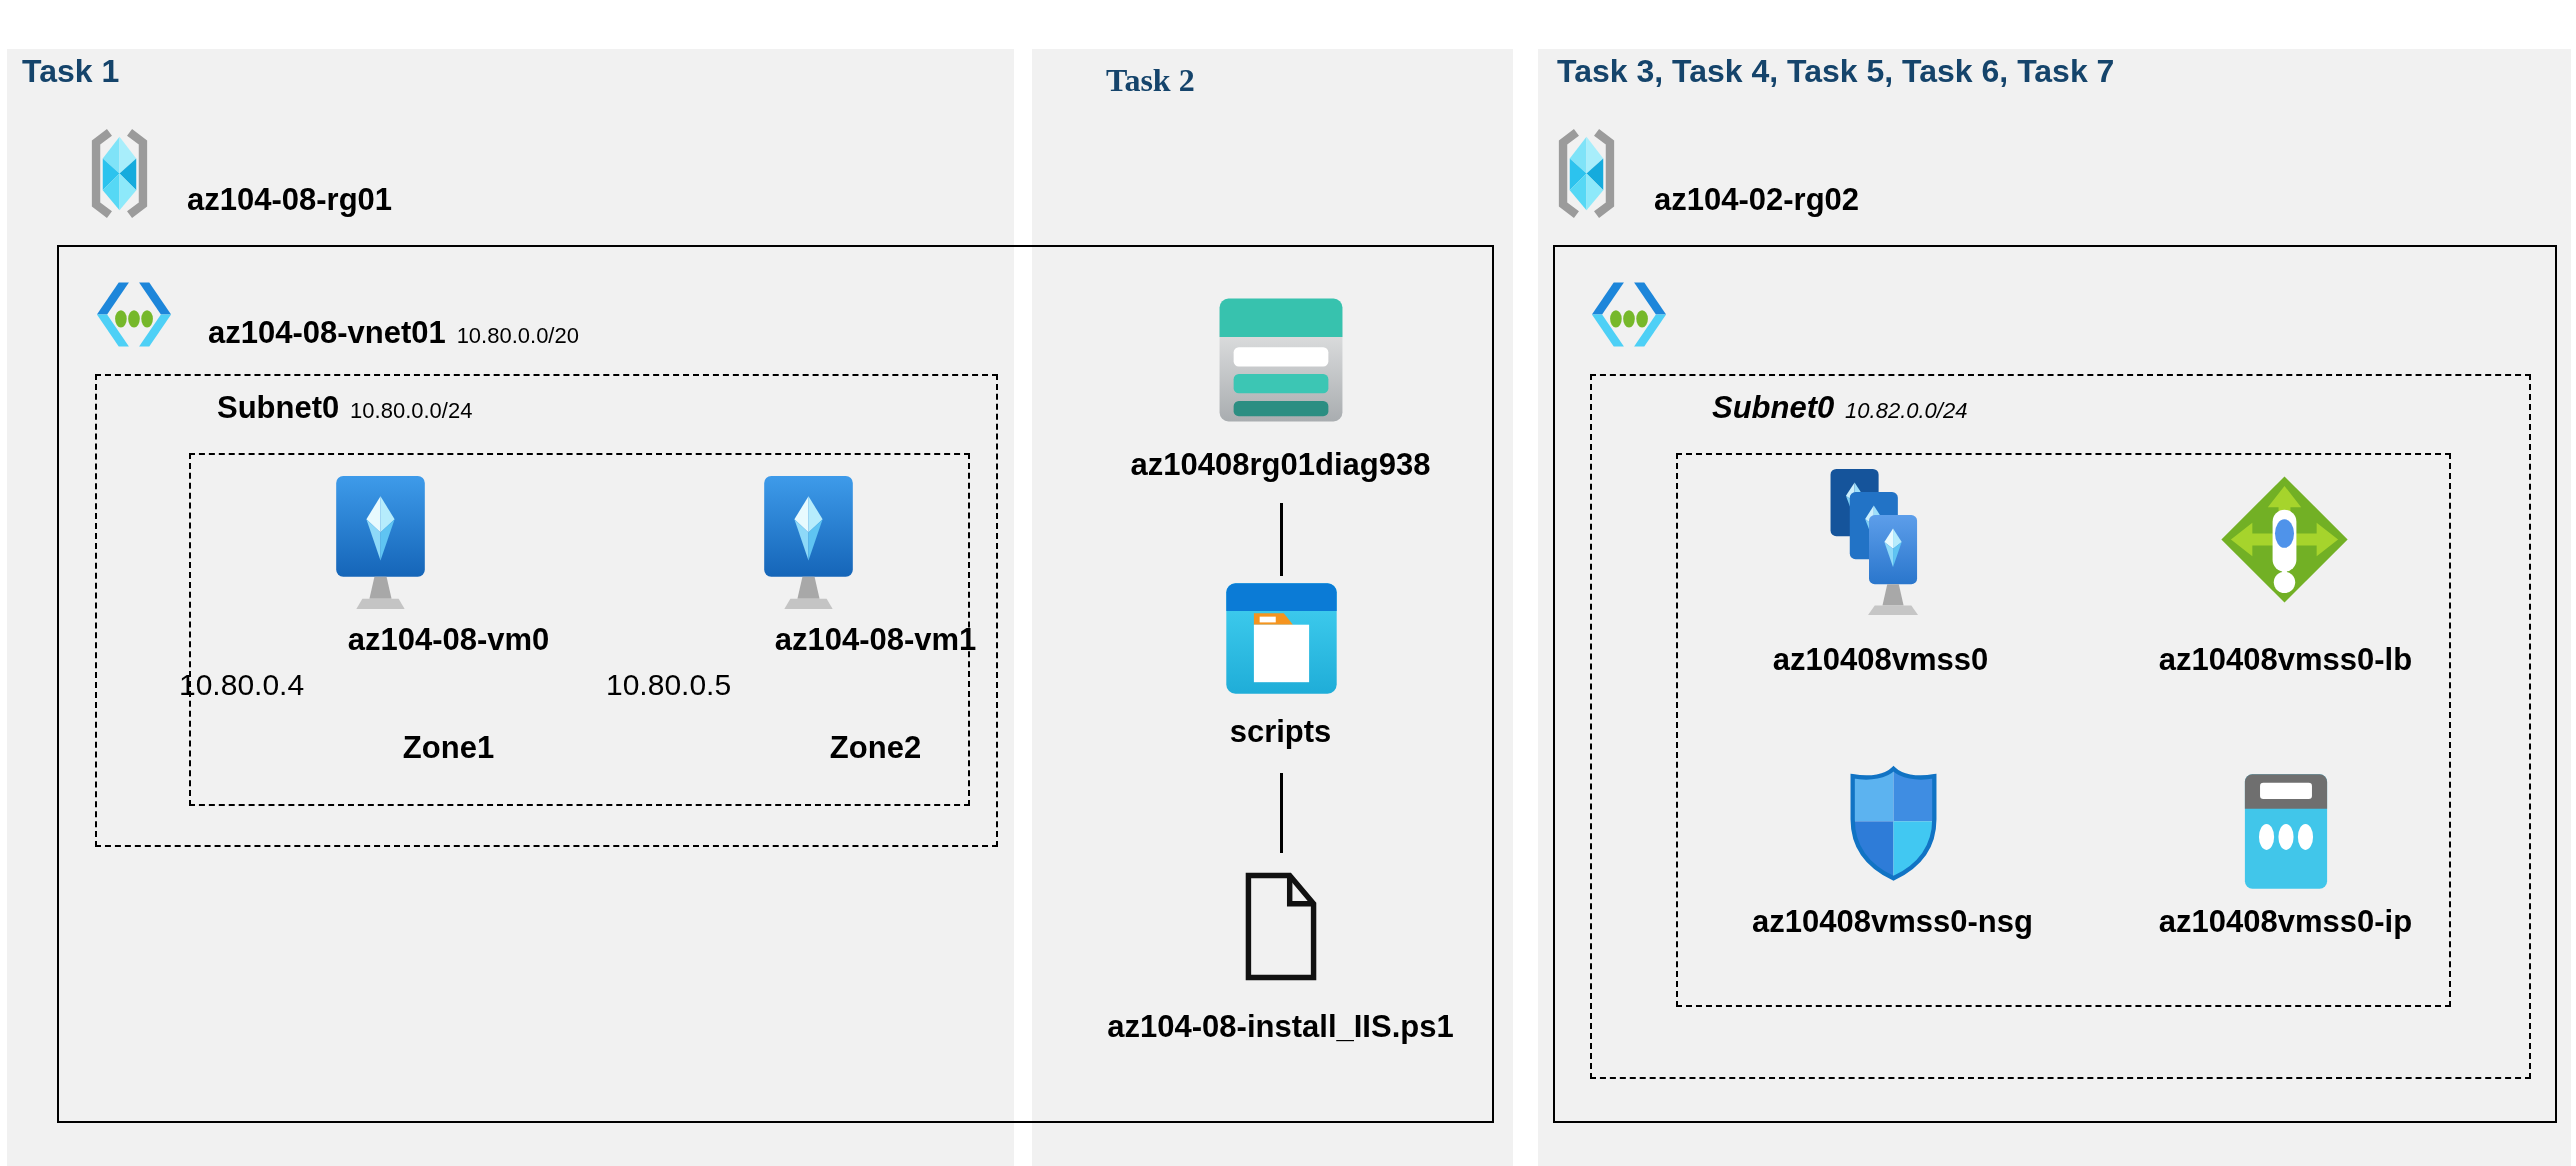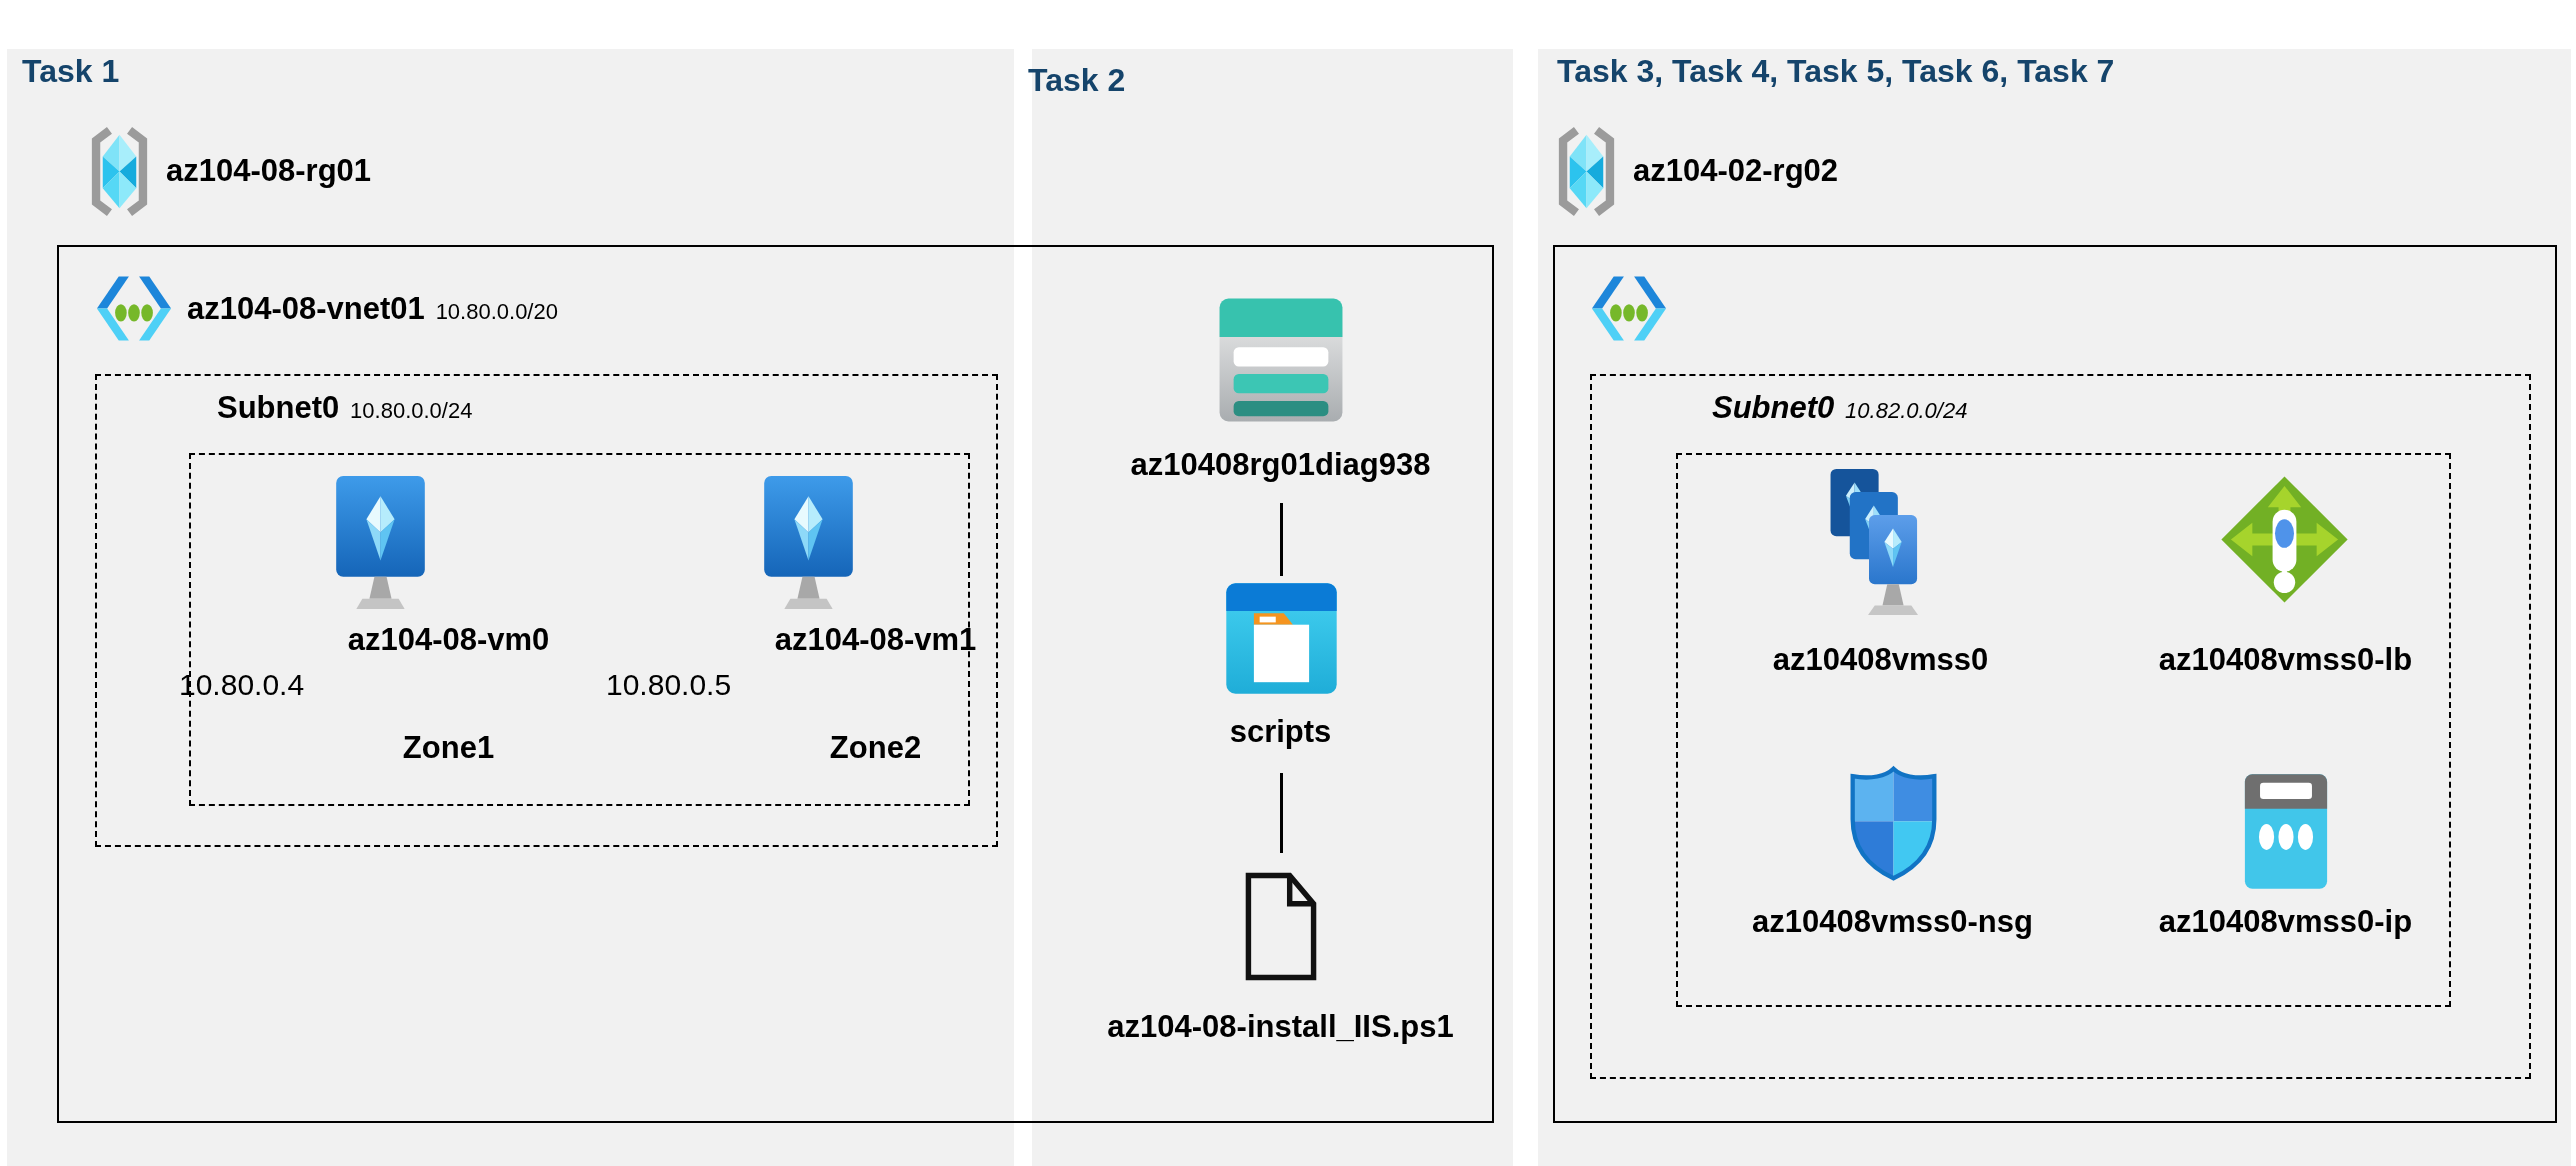--- a/index.html
+++ b/index.html
@@ -2,40 +2,40 @@
 <html style="font-size:10.8px"><head>
 <meta charset="utf-8">
 <style>
   html,body{margin:0;padding:0;background:#ffffff;}
   .canvas{position:relative;width:2576px;height:1166px;background:#ffffff;
           font-family:"Liberation Sans",sans-serif;color:#000;overflow:hidden;margin-top:34px;}
   .panel{position:absolute;background:#f1f1f1;}
   .task-title{position:absolute;font-size:32px;font-weight:700;color:#15446b;white-space:nowrap;}
   .solid-box{position:absolute;border:2.7px solid #000;box-sizing:border-box;}
   .dash-box{position:absolute;border:2px dashed #000;box-sizing:border-box;}
-  .res-row{position:absolute;display:flex;align-items:center;gap:13px;}
+  .res-row{position:absolute;display:flex;align-items:flex-end;gap:34px;}
   .res-name{font-size:31px;font-weight:700;white-space:nowrap;}
   .cidr{font-size:22px;font-weight:400;margin-left:10.8px;white-space:nowrap;}
   .subnet-label{position:absolute;white-space:nowrap;font-size:31px;font-weight:700;}
   .node-label{position:absolute;width:539px;text-align:center;font-size:31px;font-weight:700;white-space:nowrap;}
   .node-sub{position:absolute;width:539px;text-align:left;font-size:30px;font-weight:400;white-space:nowrap;}
   .icon{position:absolute;line-height:0;}
   .vline{position:absolute;width:2.7px;background:#000;}
 </style>
 </head>
 <body>
 
 <div class="canvas">
 
   <div class="panel" style="left:6.7px;top:15px;width:1007px;height:1146px;"></div>
   <div class="panel" style="left:1032px;top:15px;width:481px;height:1146px;"></div>
   <div class="panel" style="left:1538px;top:15px;width:1033px;height:1146px;"></div>
 
   <div class="task-title" style="left:22px;top:19px;">Task 1</div>
-  <div class="task-title" style="left:1028px;top:28px;">Task 2</div>
+  <div class="task-title" style="left:1106px;top:28px;font-family:Liberation Serif, serif;">Task 2</div>
   <div class="task-title" style="left:1557px;top:19px;">Task 3, Task 4, Task 5, Task 6, Task 7</div>
 
   <div class="res-row" style="left:86px;top:90px;height:94px;">
     <span class="icon" style="position:static;">
       <svg width="67" height="89" viewBox="0 0 80 104">
         <path d="M28,3 L12,15 L12,89 L28,101" stroke="#9b9b9b" stroke-width="10" fill="none"></path>
         <path d="M52,3 L68,15 L68,89 L52,101" stroke="#9b9b9b" stroke-width="10" fill="none"></path>
         <polygon points="40,8 20,34 40,52" fill="#7fe3f8"></polygon>
         <polygon points="40,8 60,34 40,52" fill="#a8eefb"></polygon>
         <polygon points="20,34 40,52 20,72" fill="#2cc3ee"></polygon>

